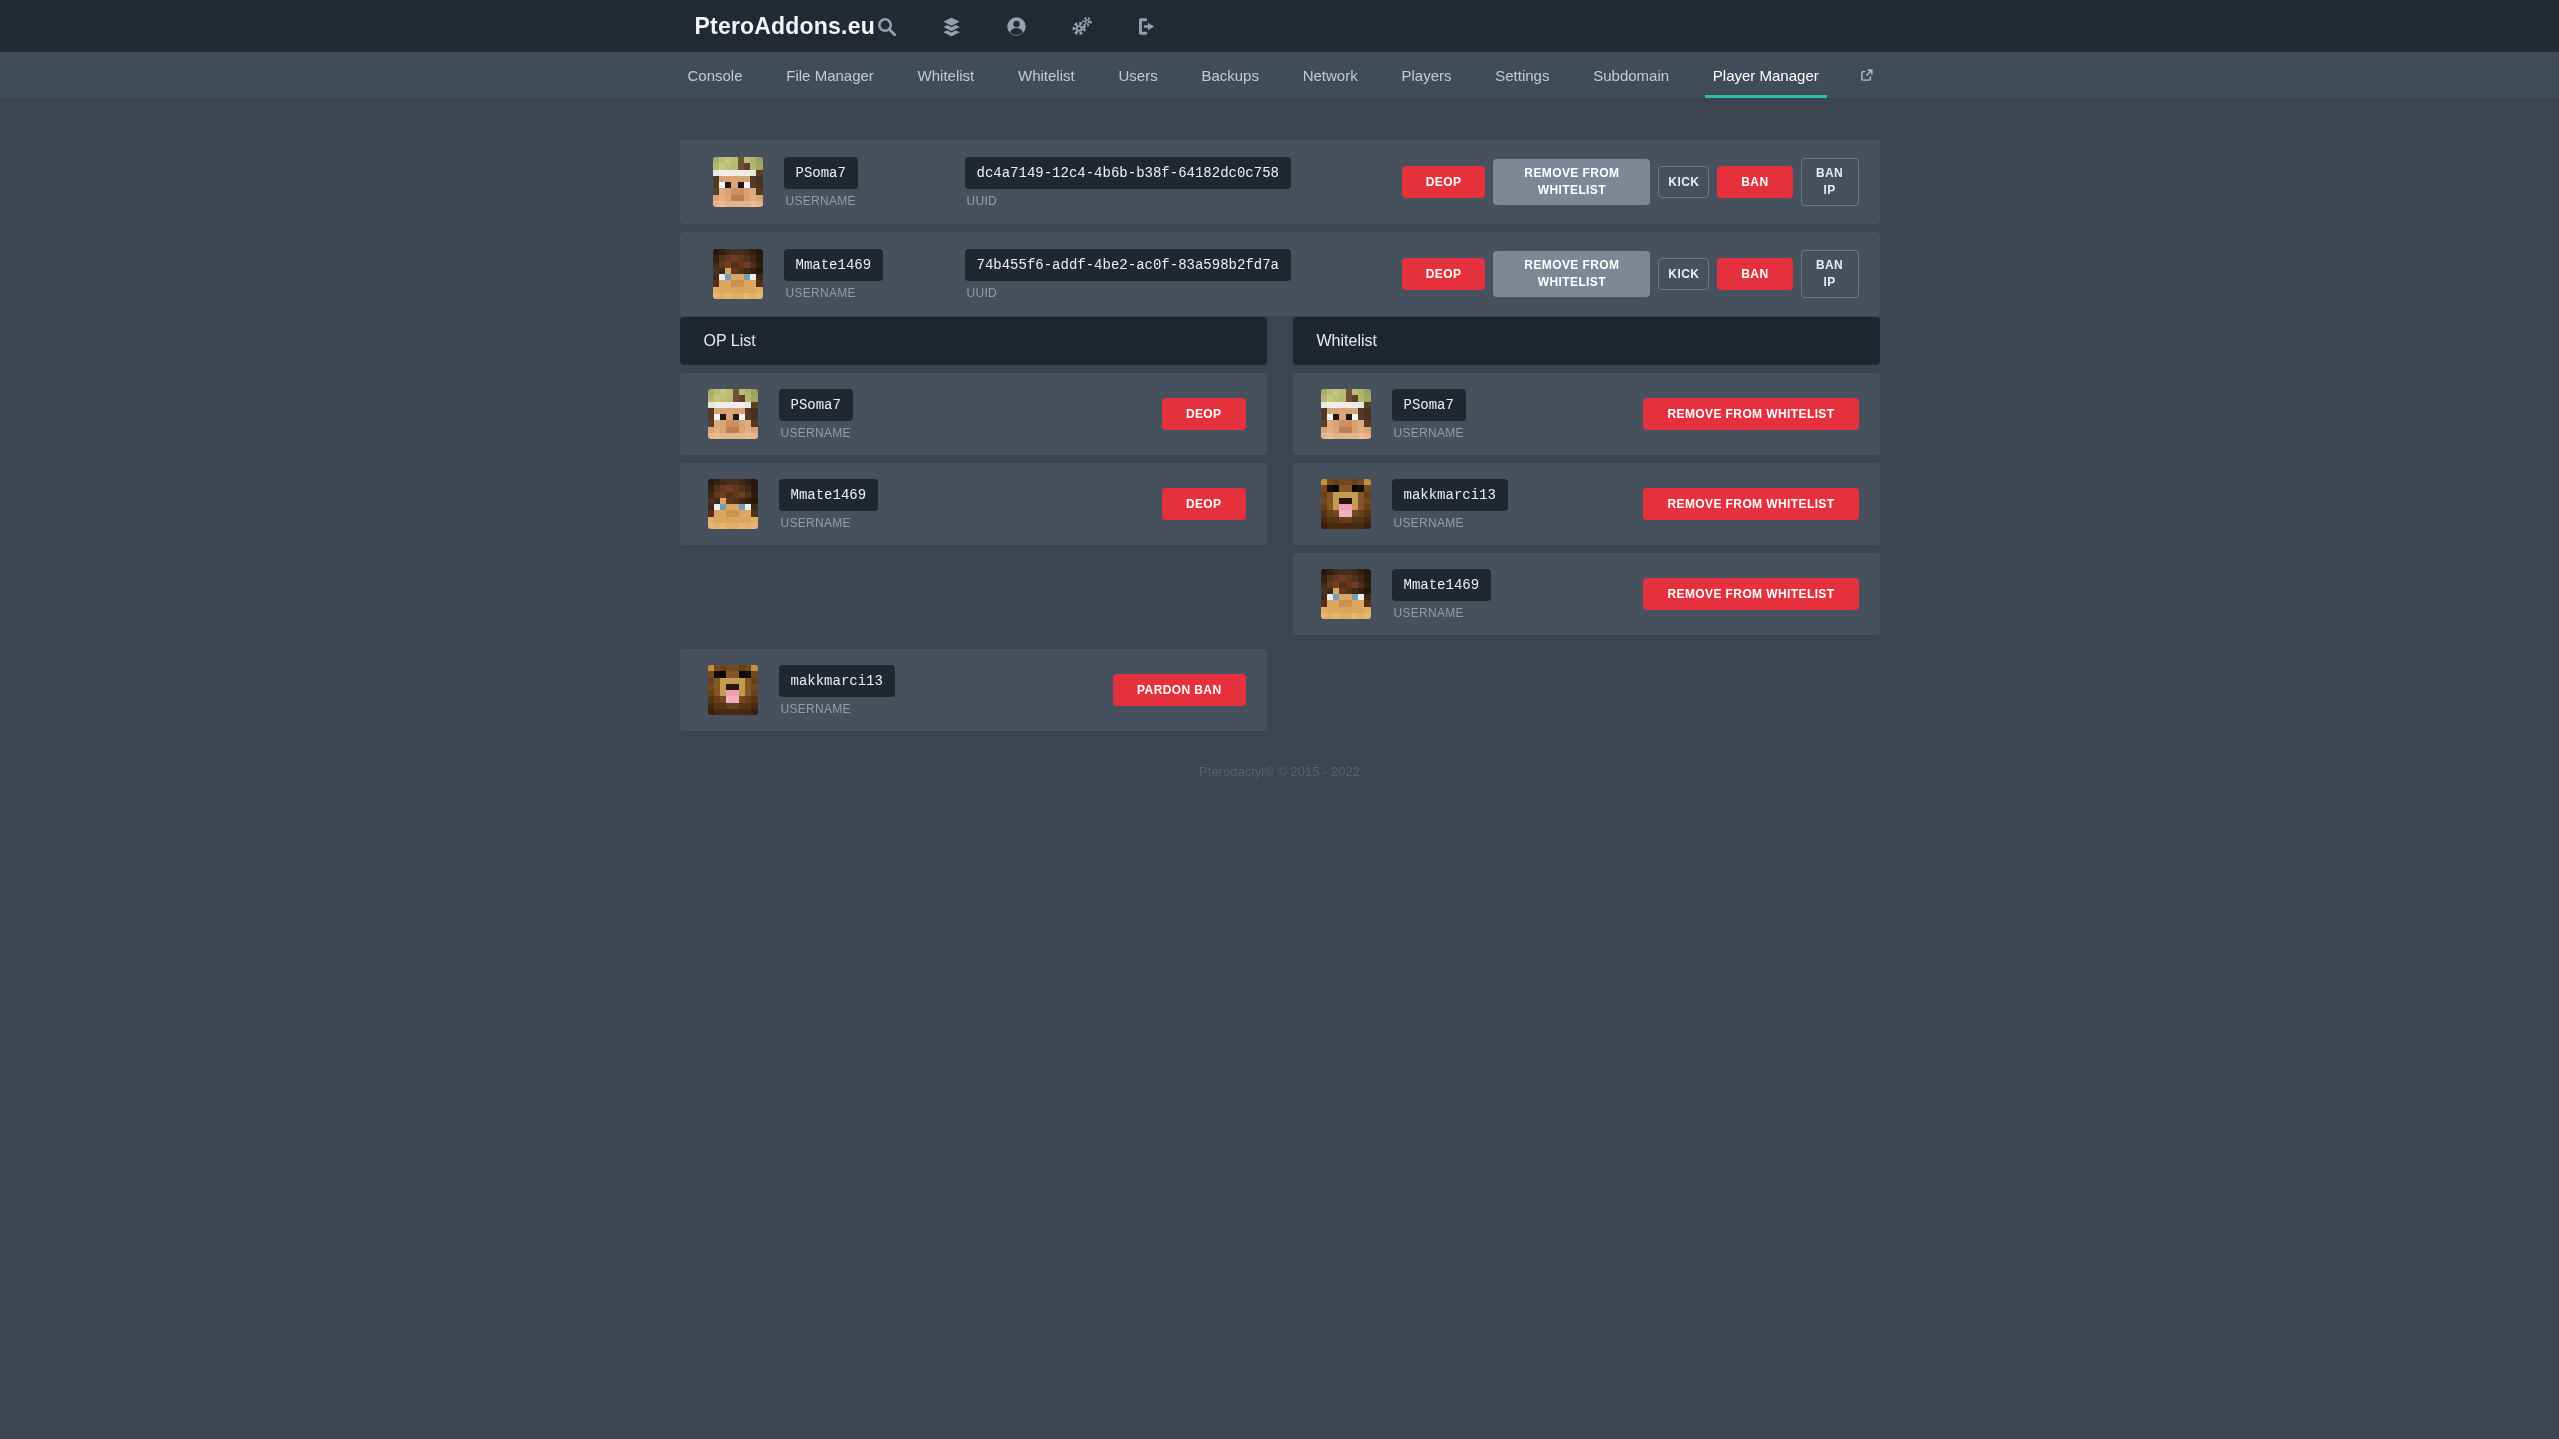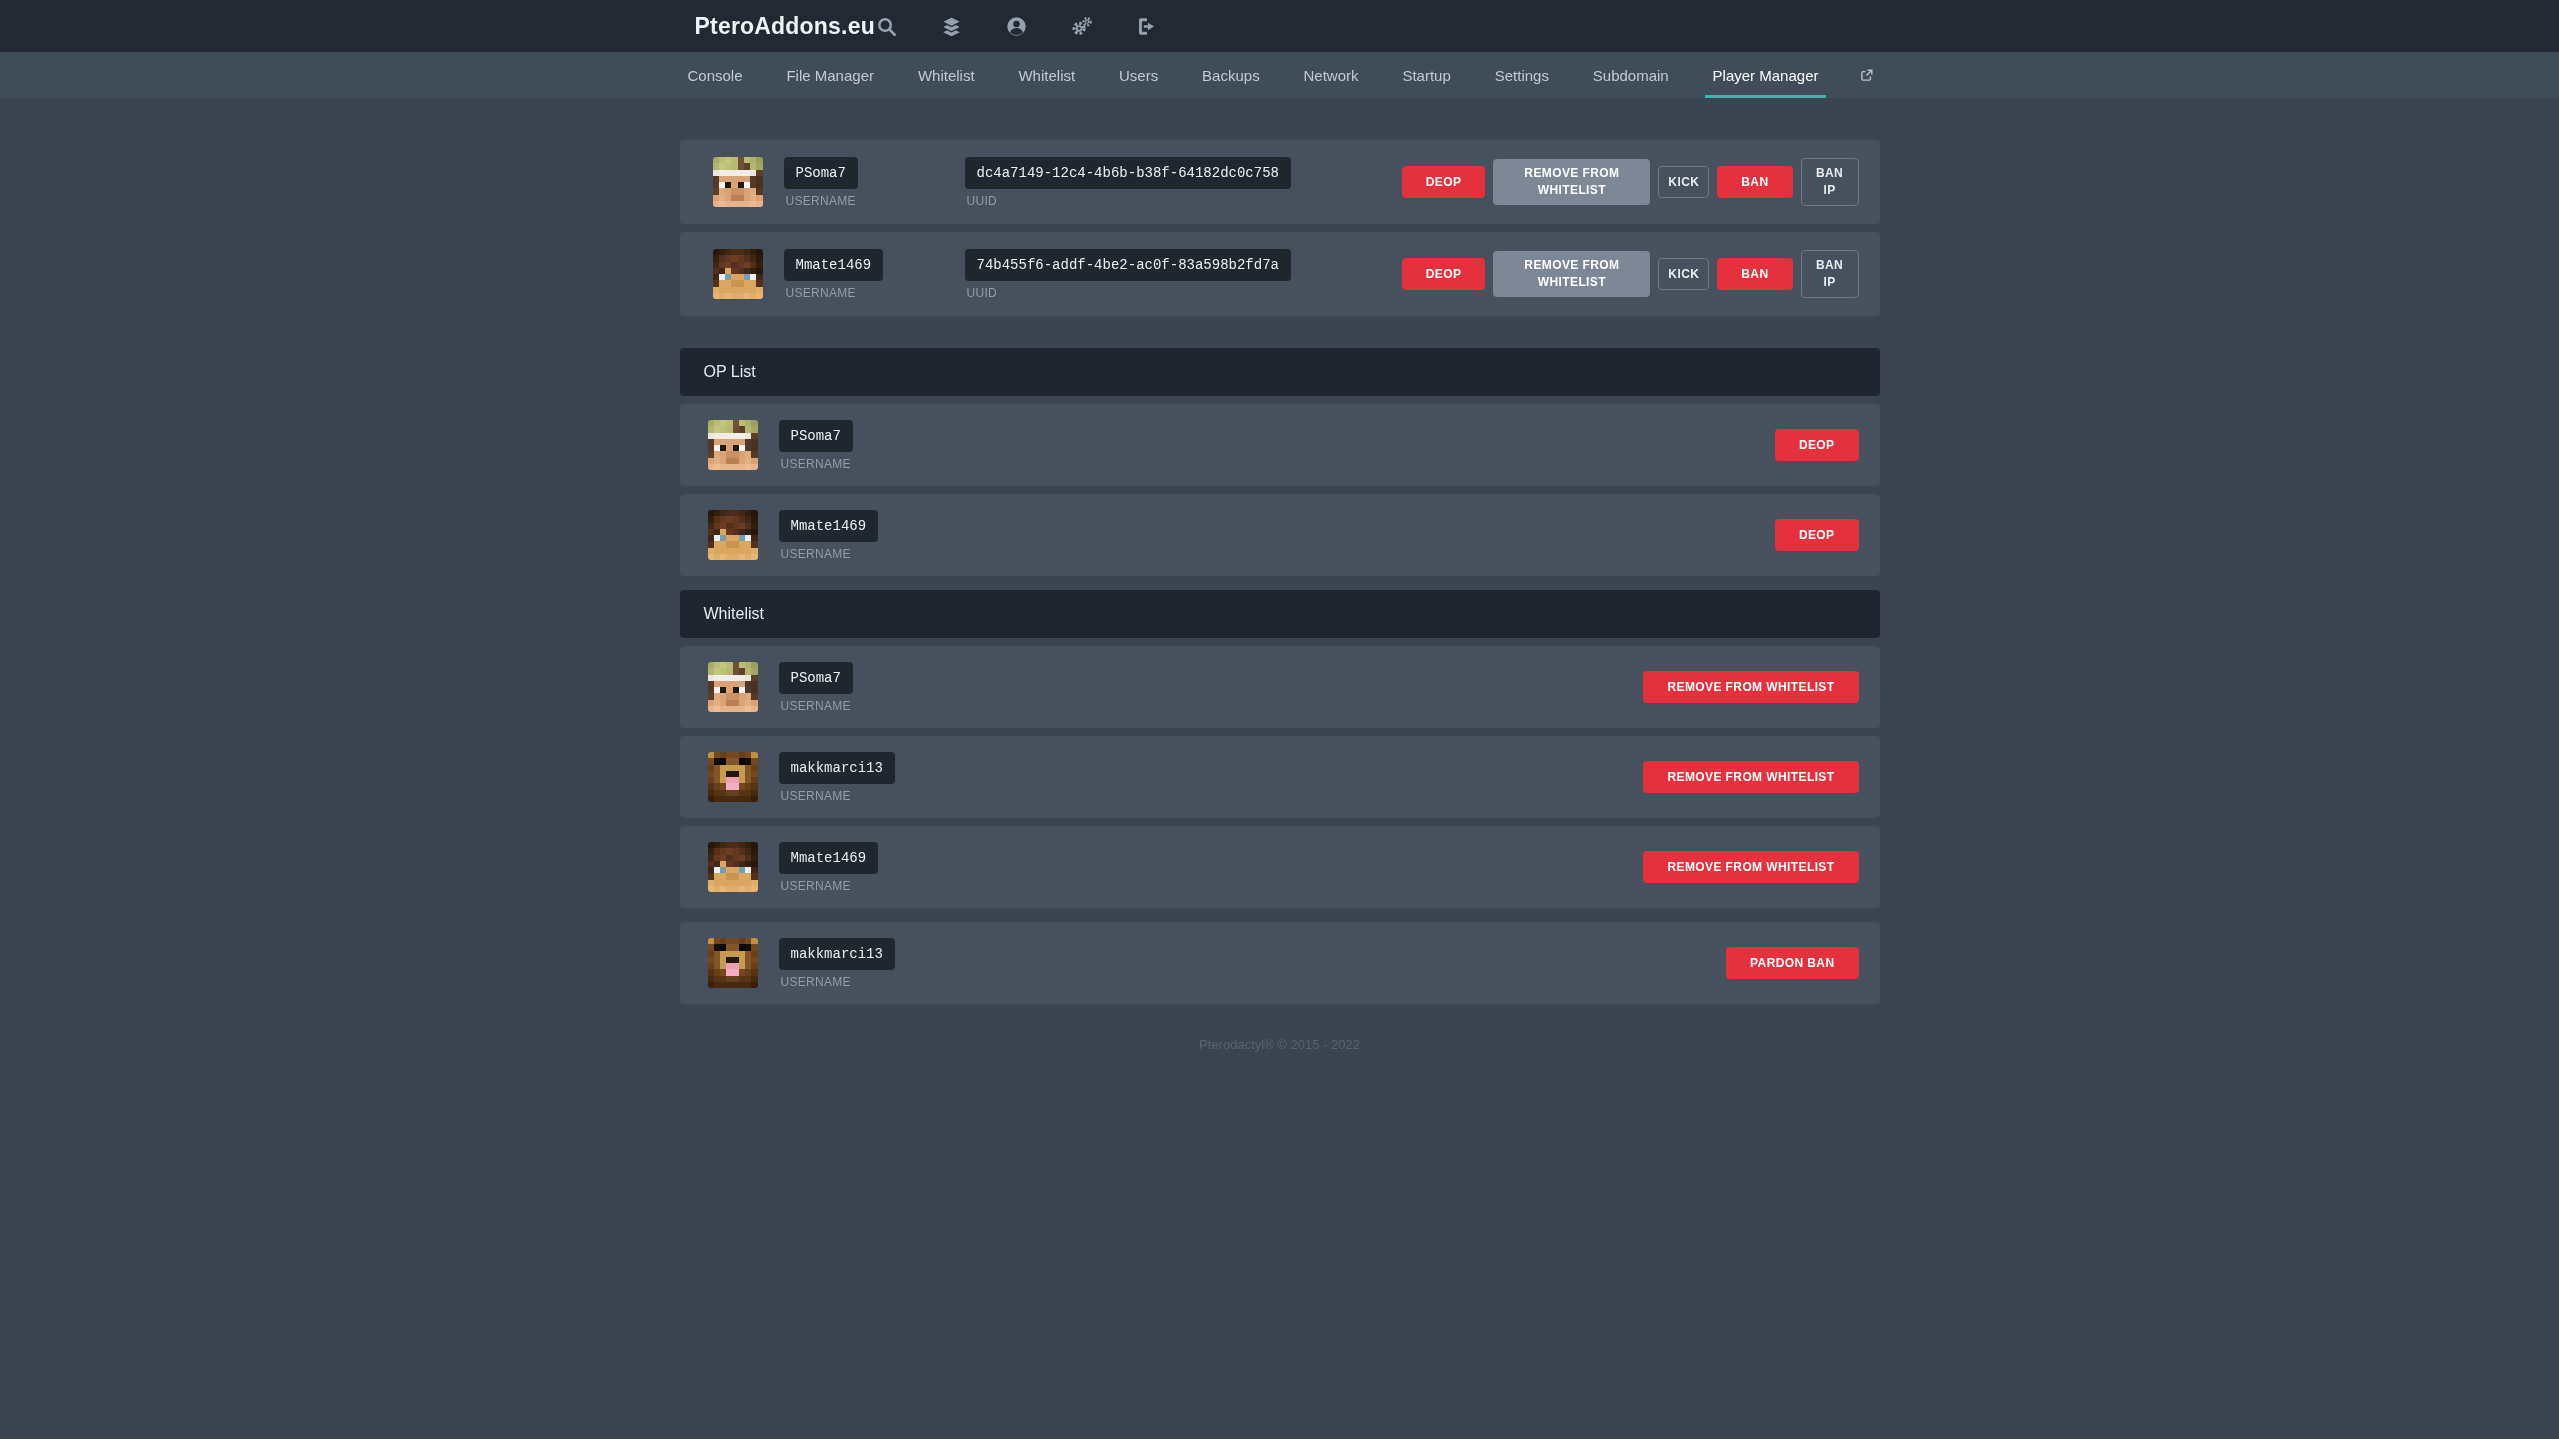--- a/index.html
+++ b/index.html
@@ -75,22 +75,22 @@
     border: 0; border-radius: 4px; cursor: pointer; text-align: center;
     font-family: inherit; font-size: 12px; font-weight: bold; color: #ffffff;
     letter-spacing: .4px; line-height: 1.2; padding: 9px 24px;
   }
   .btn-red { background: #e5303d; }
   .btn-gray { background: #7d8795; width: 157px; line-height: 1.45; padding: 6px 8px; }
   .btn-outline { background: transparent; border: 1px solid #6e7986; color: #e9edf1; padding: 8px 9px; }
   .btn-banip { width: 58px; line-height: 1.45; padding: 6px 12px; }
 
   .grid2 {
-    display: grid; grid-template-columns: 1fr;
-    column-gap: 26px; row-gap: 14px; margin-top: 32px; align-items: start;
+    display: grid; grid-template-columns: 1fr 1fr;
+    column-gap: 26px; row-gap: 14px; margin-top: 1px; align-items: start;
   }
   .empty { padding-top: 27px; text-align: center; font-size: 14px; color: #8d97a2; }
 
   footer { padding: 33px 0 0; text-align: center; font-size: 13px; color: #59636e; }
 </style>
 </head>
 <body>
 
 <header class="topbar">
   <div class="topbar-inner">
@@ -138,21 +138,21 @@
 
 <nav class="navbar">
   <div class="nav-inner">
     <span class="tab">Console</span>
     <span class="tab">File Manager</span>
     <span class="tab">Whitelist</span>
     <span class="tab">Whitelist</span>
     <span class="tab">Users</span>
     <span class="tab">Backups</span>
     <span class="tab">Network</span>
-    <span class="tab">Startup</span>
+    <span class="tab">Players</span>
     <span class="tab">Settings</span>
     <span class="tab">Subdomain</span>
     <span class="tab active">Player Manager</span>
     <span class="tab-ext">
       <svg viewBox="0 0 24 24">
         <path d="M10.5 6.5 H7 a1.5 1.5 0 0 0 -1.5 1.5 v9 a1.5 1.5 0 0 0 1.5 1.5 h9 a1.5 1.5 0 0 0 1.5 -1.5 v-3.5" fill="none" stroke="#b9c1c9" stroke-width="2"></path>
         <path d="M13.5 4.5 h6 V10.5" fill="none" stroke="#b9c1c9" stroke-width="2"></path>
         <line x1="12" y1="12" x2="19" y2="5" stroke="#b9c1c9" stroke-width="2"></line>
       </svg>
     </span>

